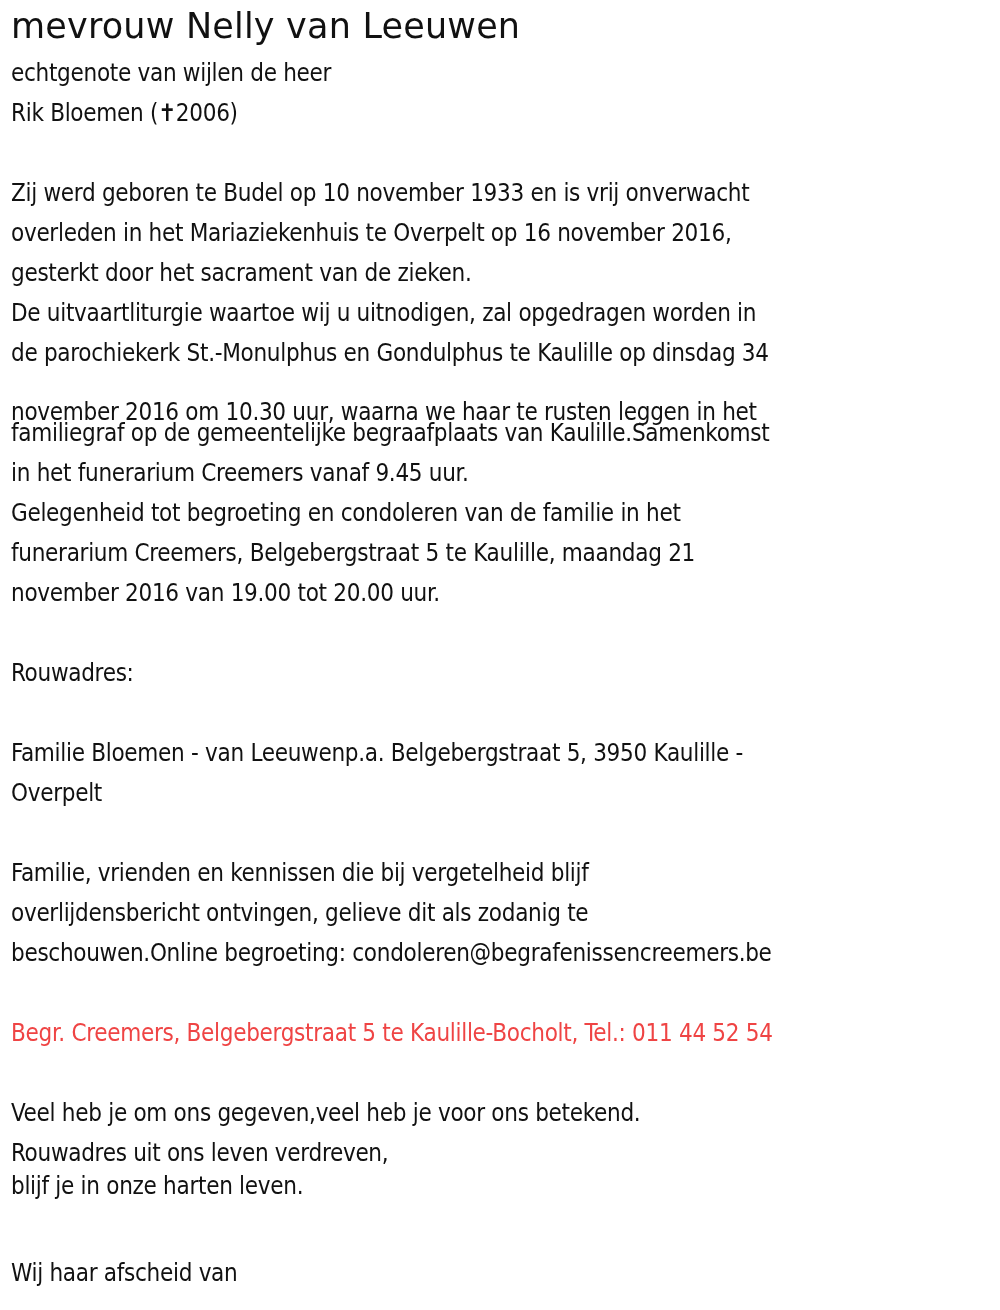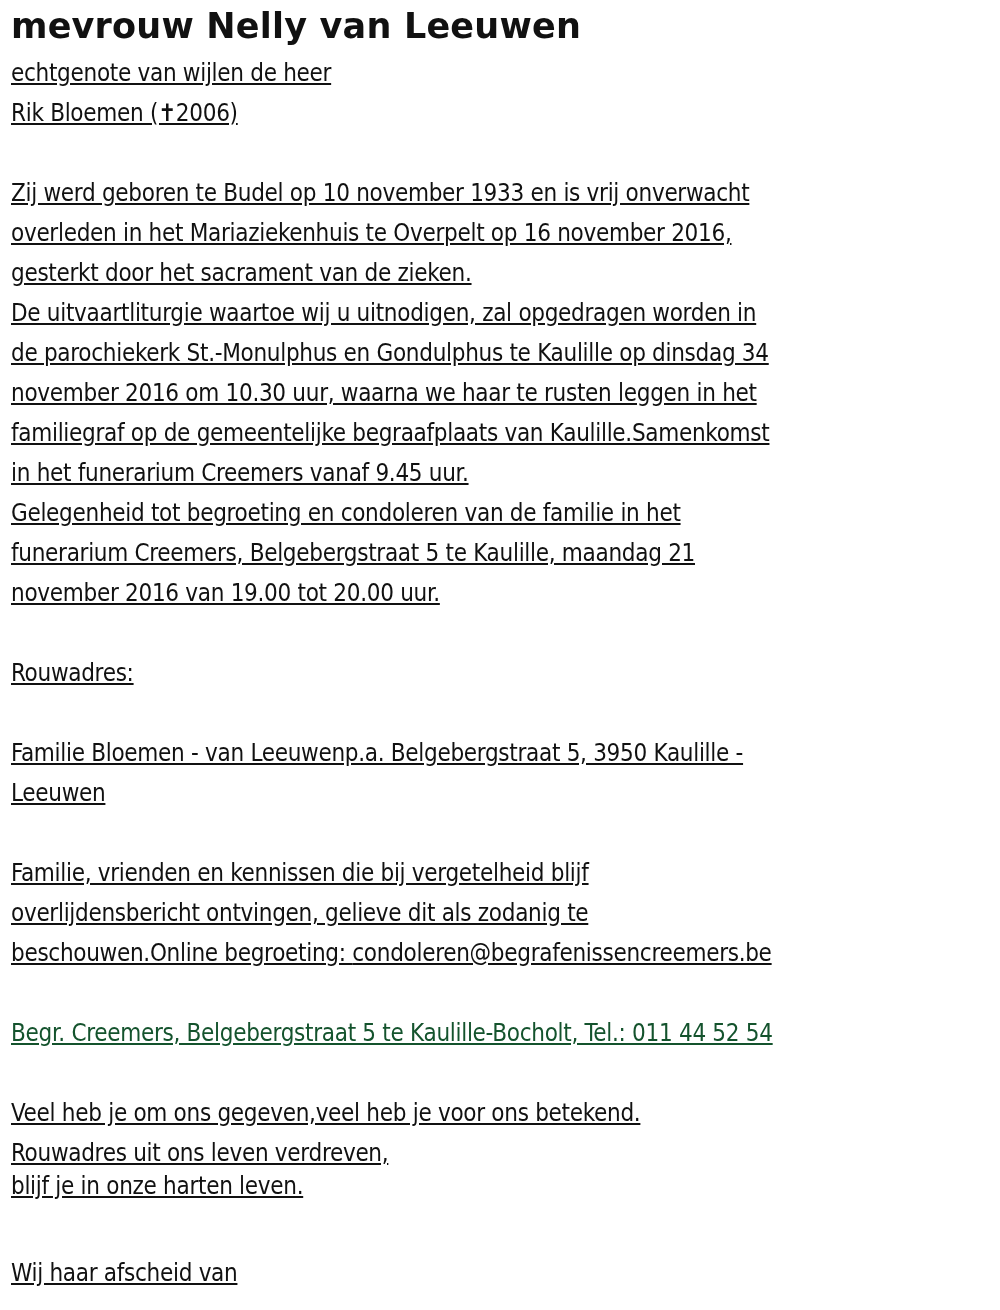--- a/index.html
+++ b/index.html
@@ -14,67 +14,66 @@
       position: relative;
       font-family: "DejaVu Sans", sans-serif;
       color: #111111;
     }
     .title {
       position: absolute;
       left: 11px;
       top: 4px;
       margin: 0;
       font-size: 35px;
-      font-weight: bold;
+      font-weight: normal;
       letter-spacing: 0.2px;
       line-height: 44px;
       white-space: nowrap;
     }
     .line {
       position: absolute;
       left: 11px;
       margin: 0;
       font-size: 24px;
       line-height: 40px;
       white-space: nowrap;
       font-stretch: condensed;
       letter-spacing: -0.3px;
-      text-decoration: underline;
     }
     .muted {
-      color: #14532d;
+      color: #ef4444;
     }
   </style>
 </head>
 <body>
 
 <h1 class="title">mevrouw Nelly van Leeuwen</h1>
 
 <p class="line" style="top:53px">echtgenote van wijlen de heer</p>
 <p class="line" style="top:93px">Rik Bloemen (✝2006)</p>
 
 <div>
   <p class="line" style="top:173px">Zij werd geboren te Budel op 10 november 1933 en is vrij onverwacht</p>
   <p class="line" style="top:213px">overleden in het Mariaziekenhuis te Overpelt op 16 november 2016,</p>
   <p class="line" style="top:253px">gesterkt door het sacrament van de zieken.</p>
   <p class="line" style="top:293px">De uitvaartliturgie waartoe wij u uitnodigen, zal opgedragen worden in</p>
   <p class="line" style="top:333px">de parochiekerk St.-Monulphus en Gondulphus te Kaulille op dinsdag 34</p>
-  <p class="line" style="top:373px">november 2016 om 10.30 uur, waarna we haar te rusten leggen in het</p>
+  <p class="line" style="top:392px">november 2016 om 10.30 uur, waarna we haar te rusten leggen in het</p>
   <p class="line" style="top:413px">familiegraf op de gemeentelijke begraafplaats van Kaulille.Samenkomst</p>
   <p class="line" style="top:453px">in het funerarium Creemers vanaf 9.45 uur.</p>
   <p class="line" style="top:493px">Gelegenheid tot begroeting en condoleren van de familie in het</p>
   <p class="line" style="top:533px">funerarium Creemers, Belgebergstraat 5 te Kaulille, maandag 21</p>
   <p class="line" style="top:573px">november 2016 van 19.00 tot 20.00 uur.</p>
 </div>
 
 <p class="line" style="top:653px">Rouwadres:</p>
 
 <div>
   <p class="line" style="top:733px">Familie Bloemen - van Leeuwenp.a. Belgebergstraat 5, 3950 Kaulille -</p>
-  <p class="line" style="top:773px">Leeuwen</p>
+  <p class="line" style="top:773px">Overpelt</p>
 </div>
 
 <div>
   <p class="line" style="top:853px">Familie, vrienden en kennissen die bij vergetelheid blijf</p>
   <p class="line" style="top:893px">overlijdensbericht ontvingen, gelieve dit als zodanig te</p>
   <p class="line" style="top:933px"><span>beschouwen.Online begroeting: </span><span>condoleren@begrafenissencreemers.be</span></p>
 </div>
 
 <p class="line muted" style="top:1013px">Begr. Creemers, Belgebergstraat 5 te Kaulille-Bocholt, Tel.: 011 44 52 54</p>
 

